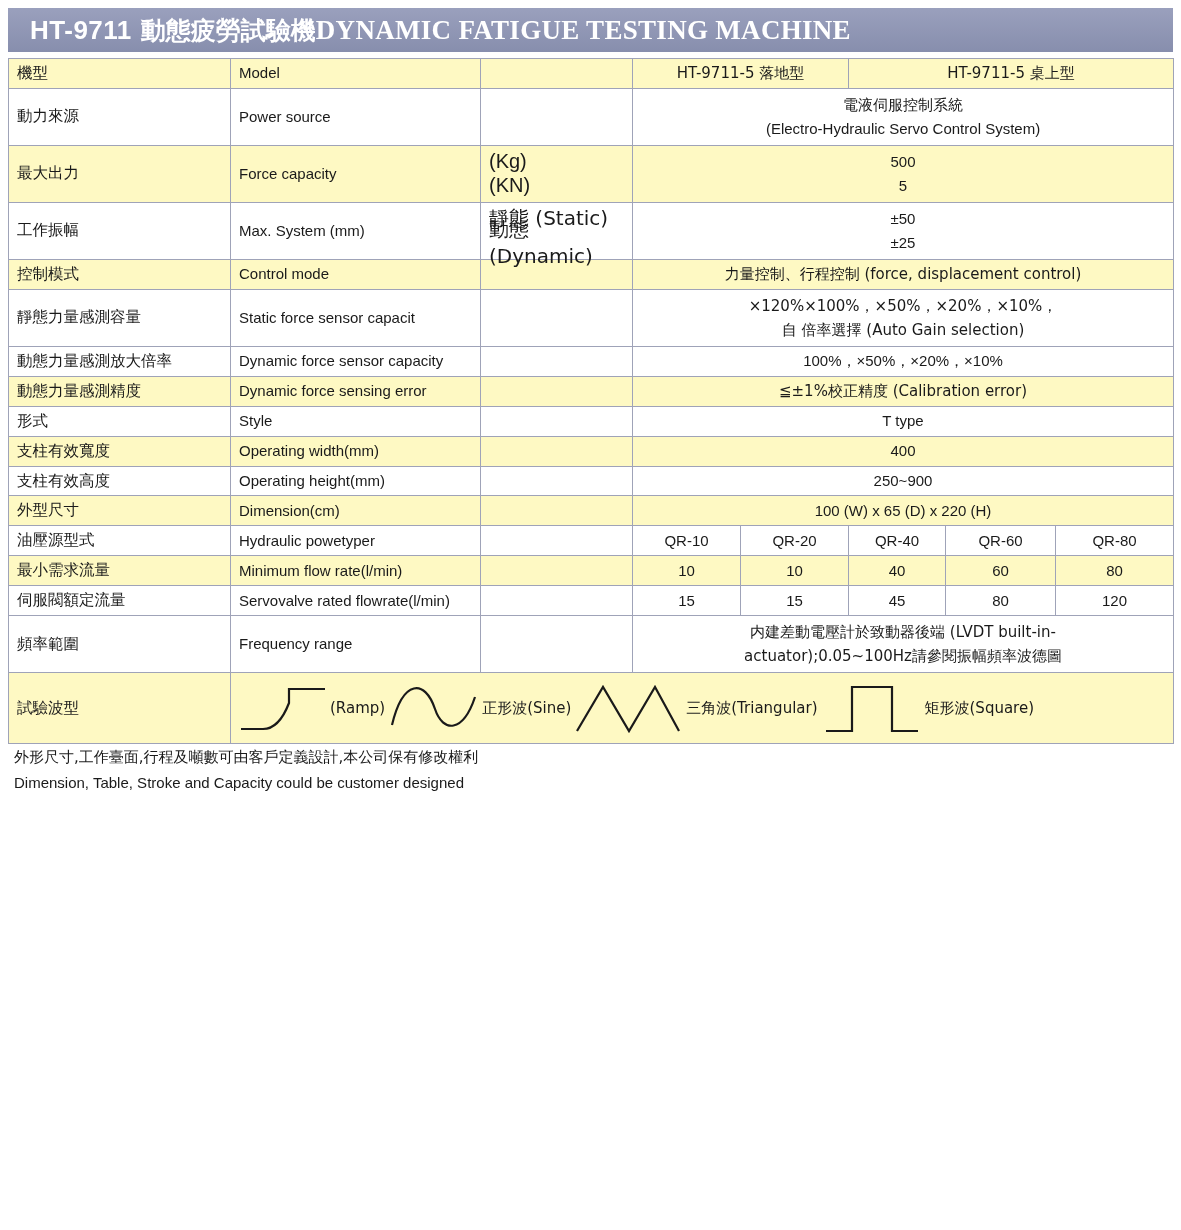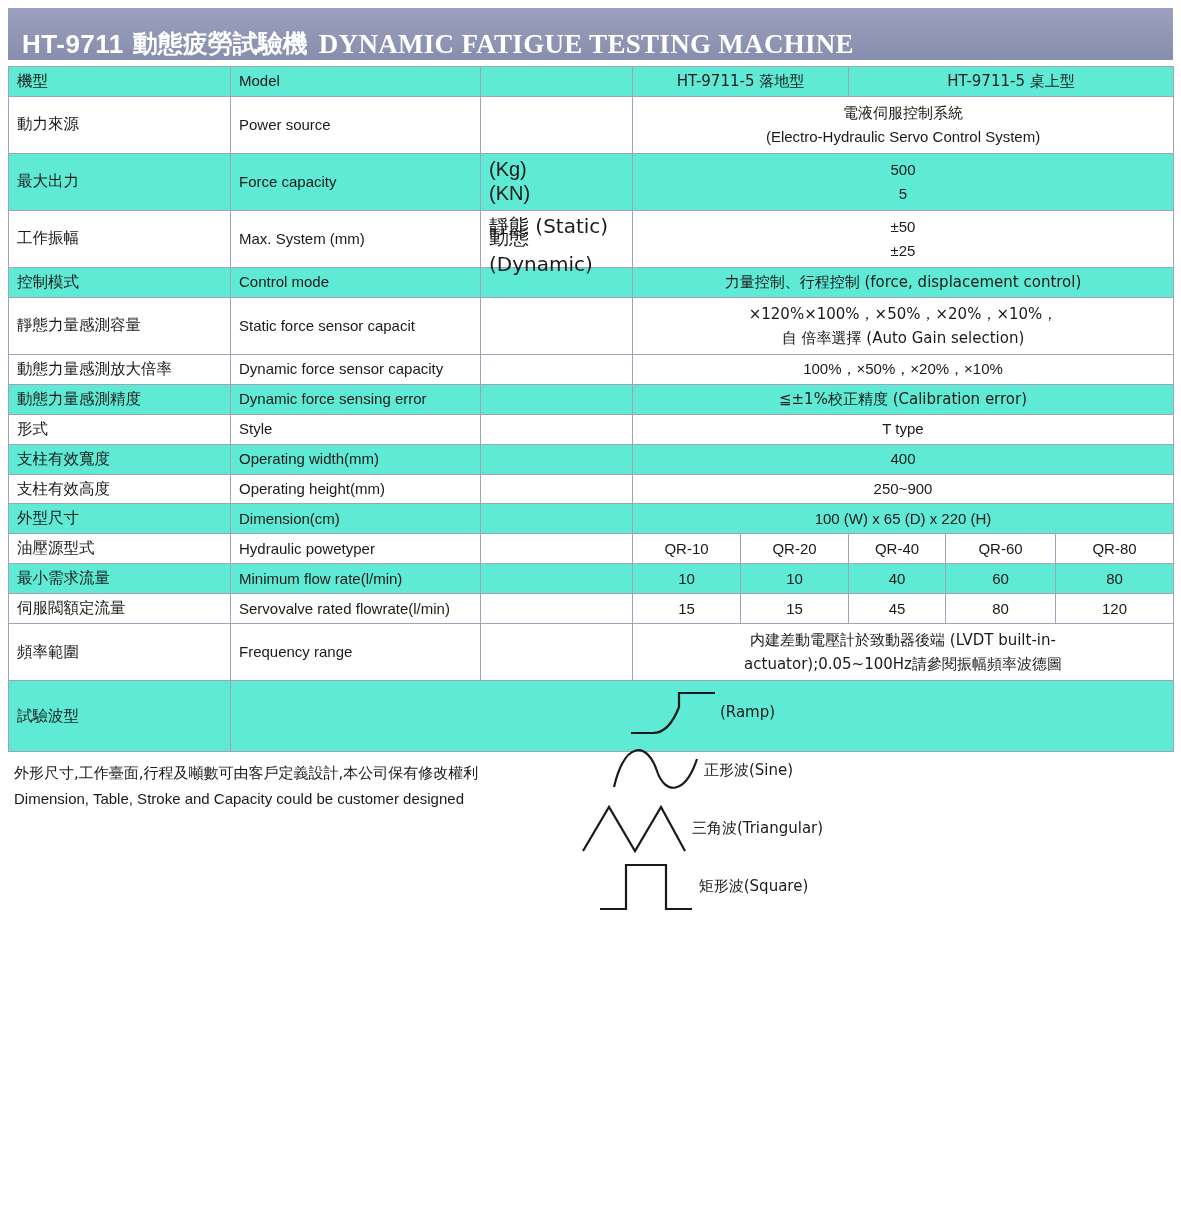--- a/index.html
+++ b/index.html
@@ -20,44 +20,43 @@
     position: relative;
     box-sizing: border-box;
     padding: 0 8px;
   }
 
   
   .title-bar {
     margin: 8px 0 6px 0;
     background: #8d93b3;
     background: linear-gradient(to bottom, #9aa0bd 0%, #878ead 100%);
-    height: 52px;
-    display: flex;
-    align-items: flex-end;
-    padding-left: 14px;
+    height: 44px;
+    display: flex;
+    align-items: center;
+    padding-left: 22px;
     box-sizing: border-box;
   }
   .title-bar .model-code {
     font-size: 26px;
     font-weight: bold;
     color: #ffffff;
     letter-spacing: 0.5px;
   }
   .title-bar .title-cn {
     font-size: 25px;
     font-weight: bold;
     color: #ffffff;
     margin-left: 9px;
     font-family: Liberation Mono, monospace;
   }
   .title-bar .title-en {
     font-size: 27px;
     font-weight: bold;
     color: #ffffff;
-    margin-left: 11px;
     font-family: "Liberation Serif", serif;
     letter-spacing: 0.3px;
   }
 
   
   table.spec {
     width: 1165px;
     border-collapse: collapse;
     table-layout: fixed;
     font-size: 15px;
@@ -75,21 +74,21 @@
   }
   .c-en {
     width: 250px;
   }
   .c-unit {
     width: 152px;
     font-size: 20px;
     margin-top: 7px;
   }
   .shade {
-    background: #5eead4;
+    background: #fef9c3;
   }
   .plain {
     background: #ffffff;
   }
   .ctr { text-align: center; }
   .cn-inline { font-family: "DejaVu Sans", "Liberation Sans", sans-serif; }
   .unit-split > div {
     height: 24px;
     display: flex;
     align-items: center;
@@ -105,36 +104,34 @@
   
   .wave-cell {
     padding: 6px 4px;
   }
   .wave-wrap {
     display: flex;
     align-items: center;
     justify-content: flex-start;
     gap: 4px;
     height: 62px;
-    flex-direction: column;
   }
   .wave-item {
     display: flex;
     align-items: center;
     gap: 3px;
   }
   .wave-item .lbl {
     font-size: 15px;
     white-space: nowrap;
     font-family: "DejaVu Sans", "Liberation Sans", sans-serif;
   }
 
   
   .footnotes {
-    margin-top: 8px;
     padding-left: 6px;
     font-size: 15px;
     line-height: 1.75;
   }
   .footnotes .cnline {
     font-family: "DejaVu Sans", "Liberation Sans", sans-serif;
   }
 </style>
 </head>
 <body>

